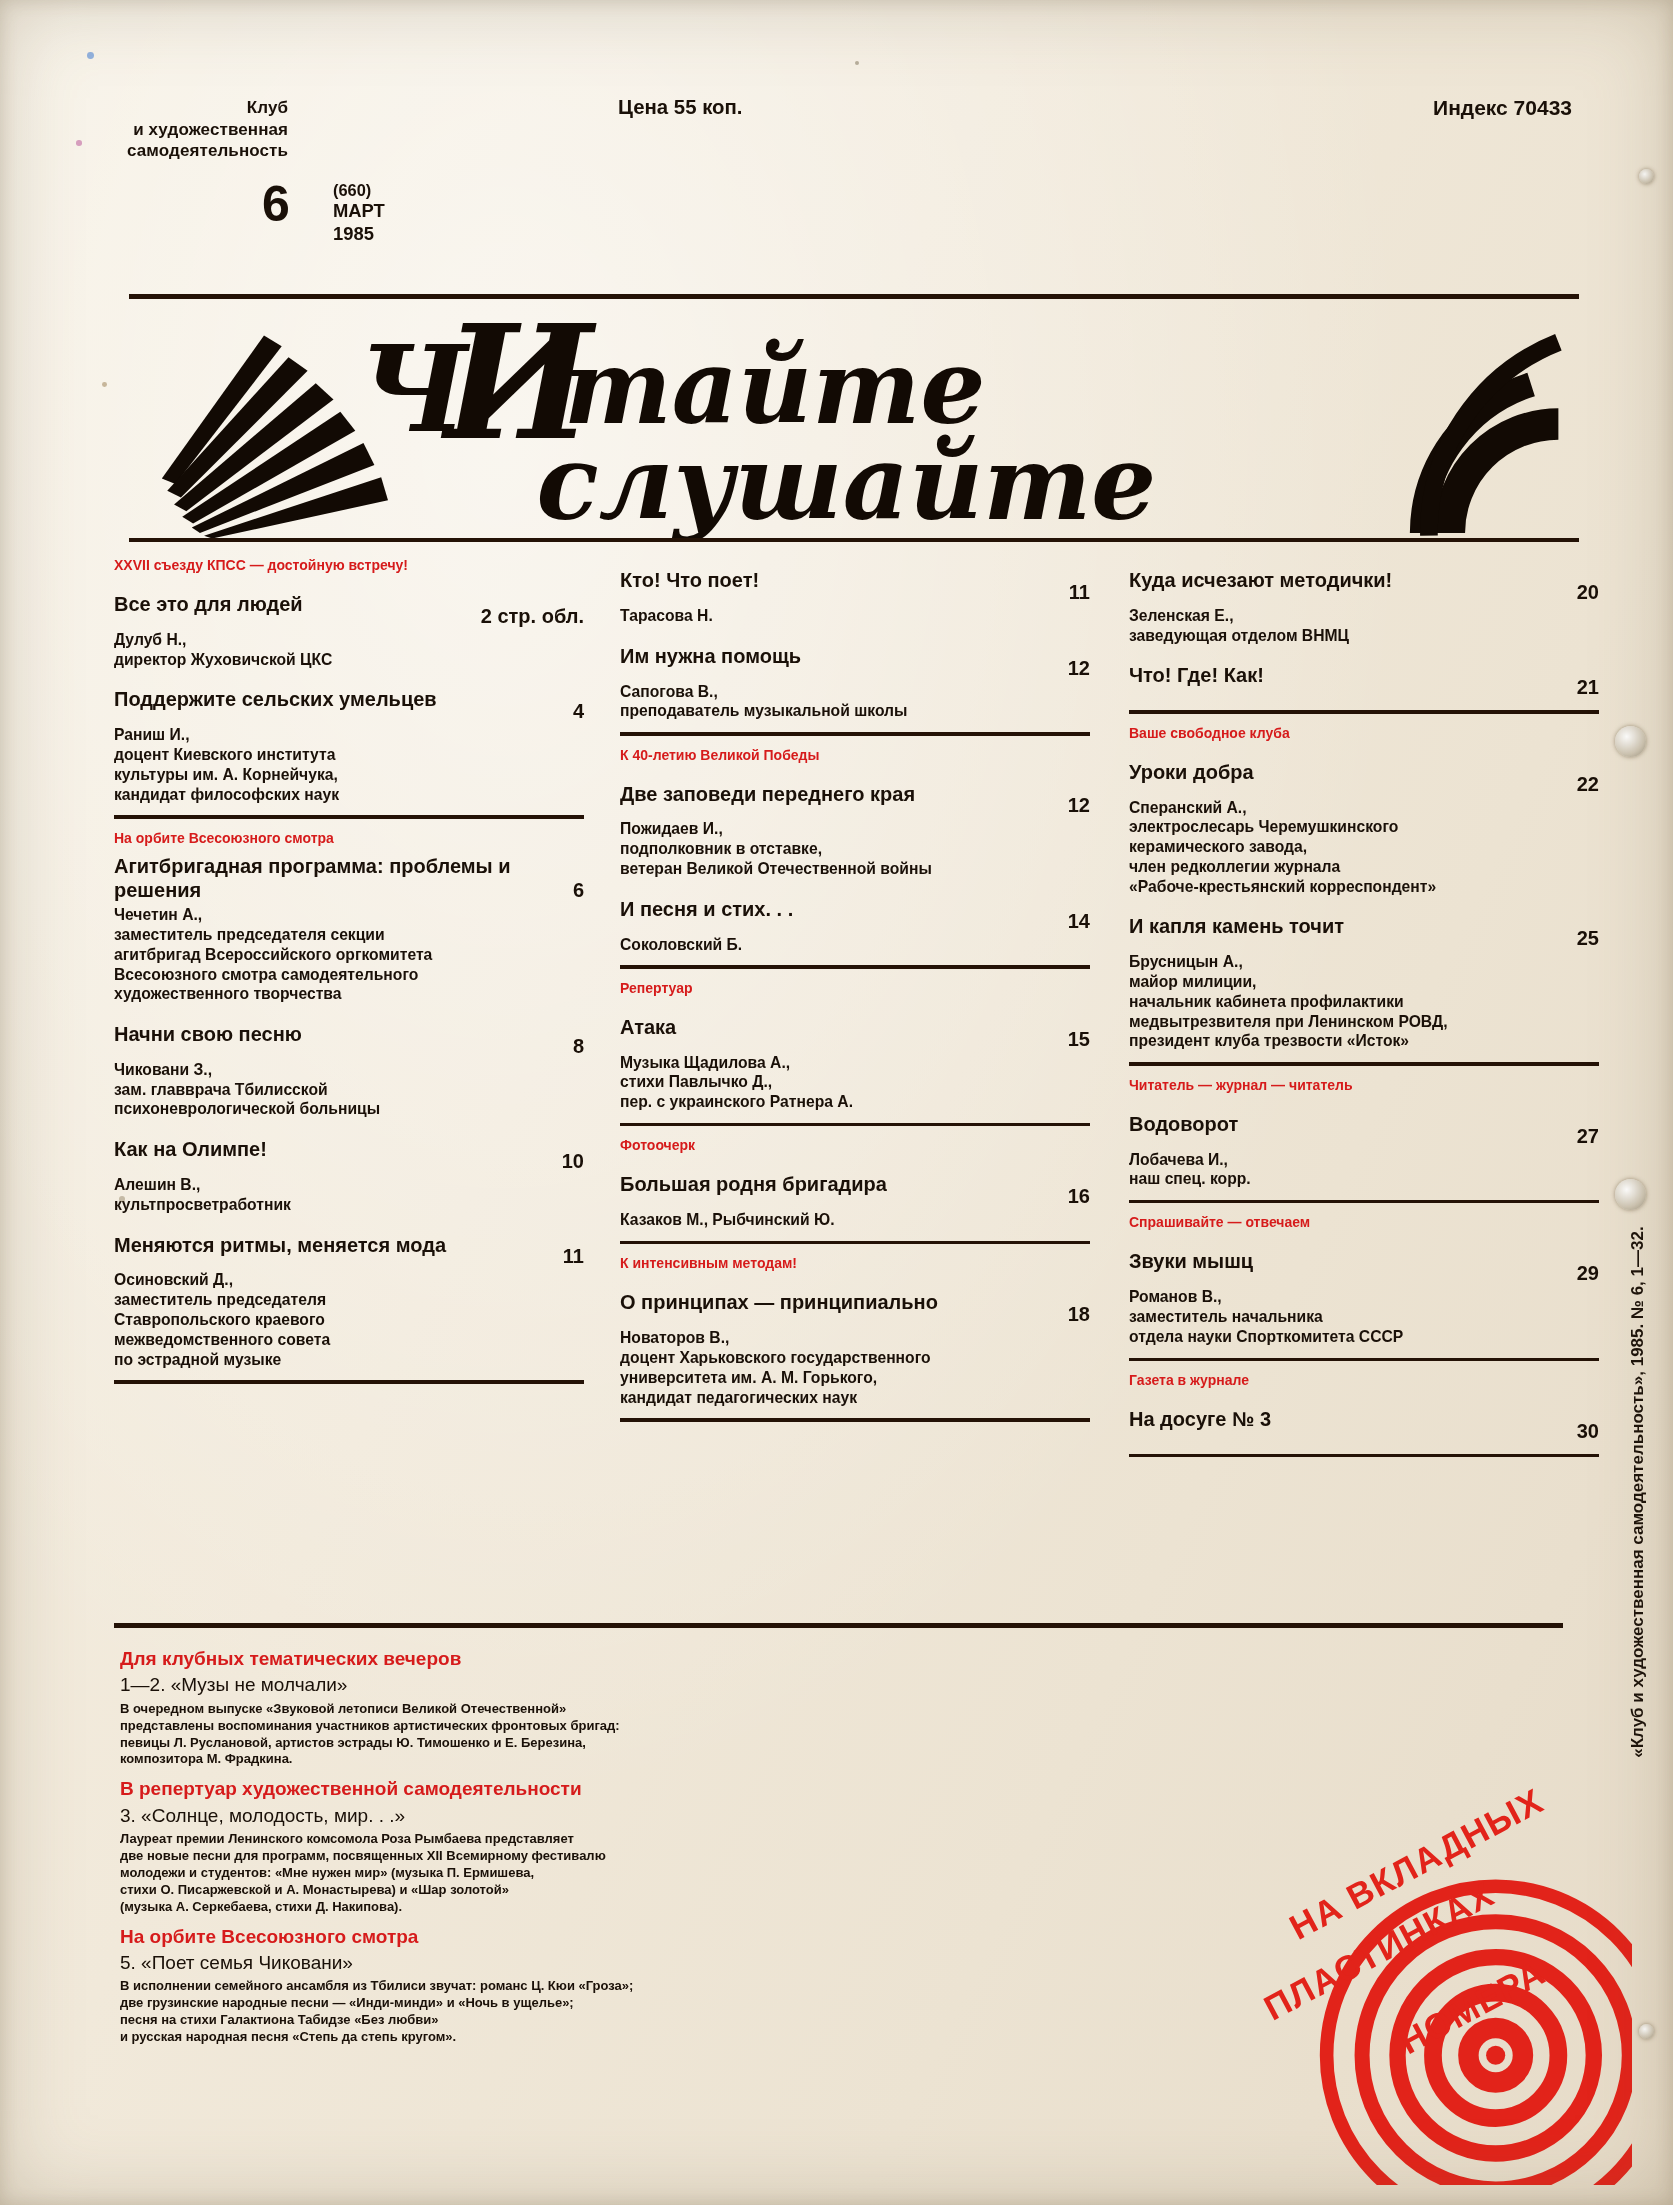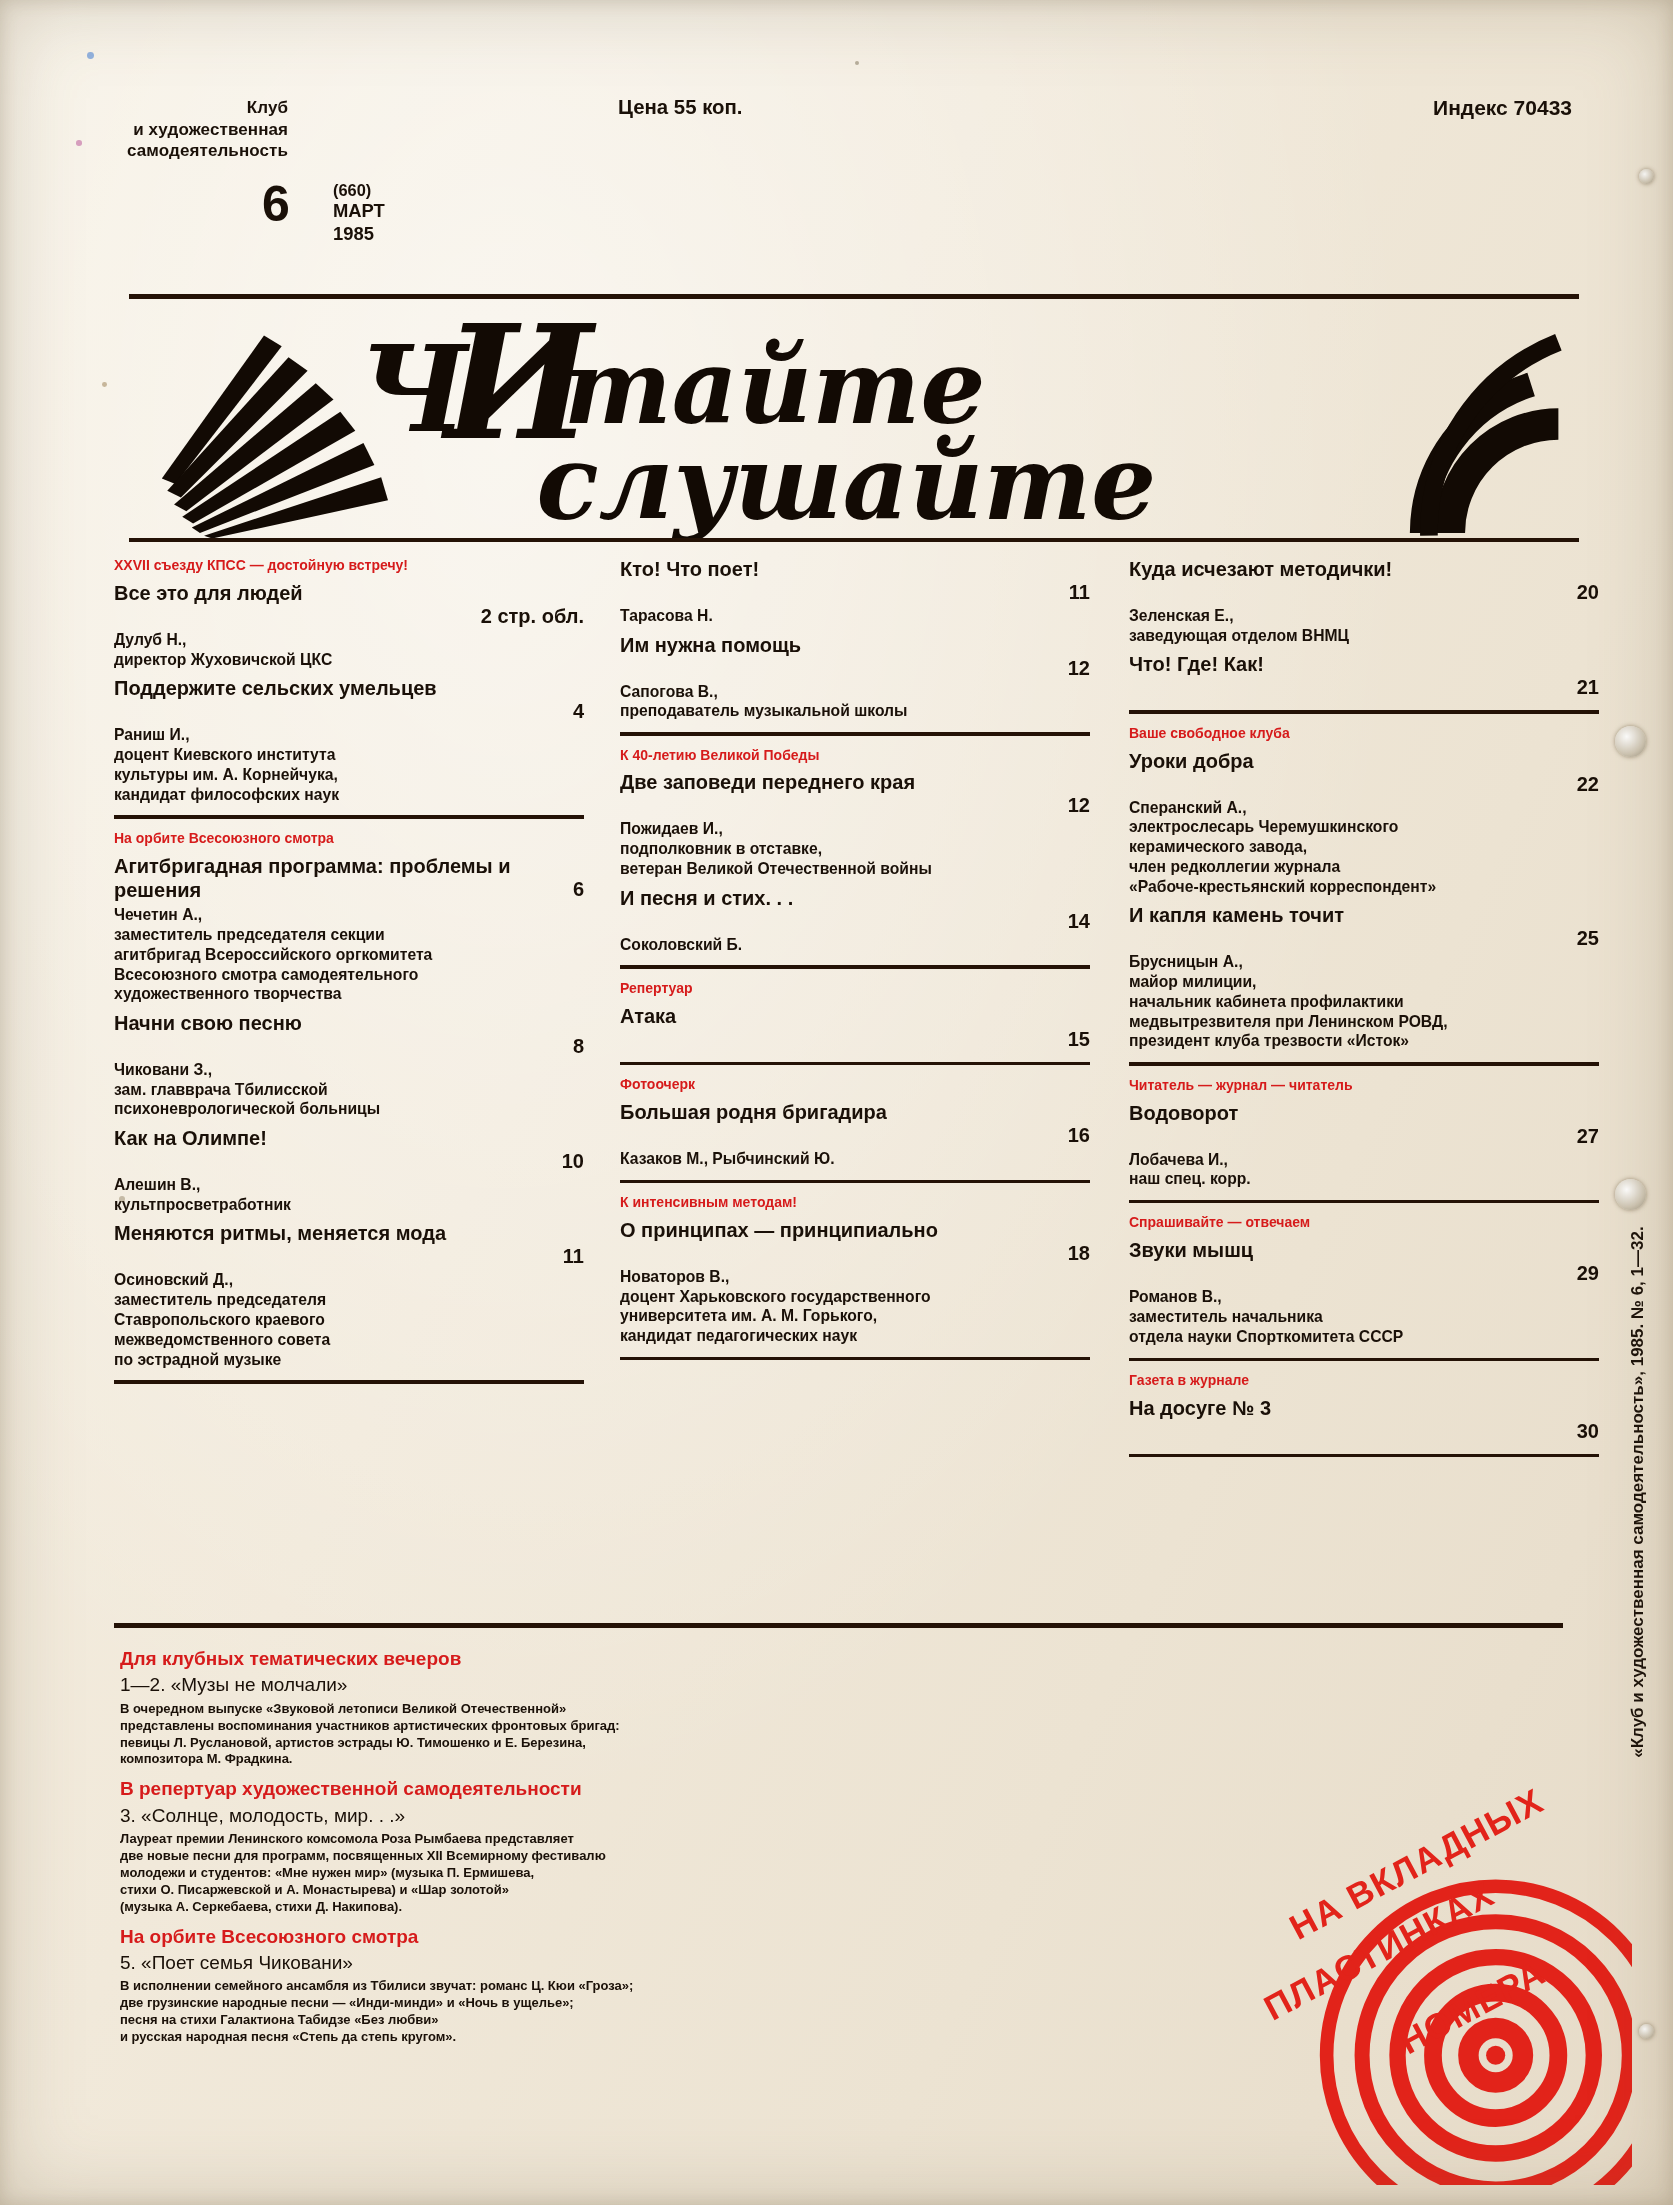--- a/index.html
+++ b/index.html
@@ -143,21 +143,21 @@
   .divider {
     height: 3.4px;
     background: #241206;
     margin: 11px 0 11px 0;
   }
   .entry {
     margin-bottom: 6.8px;
   }
   .entry-title-row {
     display: flex;
-    align-items: flex-start;
+    align-items: center;
     justify-content: space-between;
     gap: 3px;
   }
   .entry-title {
     font-size: 20px;
     font-weight: bold;
     line-height: 1.24;
     color: #1a1008;
   }
   .entry-page {
@@ -412,20 +412,23 @@
           </div>
           <div class="entry-author">Соколовский Б.</div>
         </div>
         <div class="divider"></div>
         <div class="sec-head">Репертуар</div>
         <div class="entry">
           <div class="entry-title-row">
             <div class="entry-title">Атака</div>
             <div class="entry-page">15</div>
           </div>
+          <div class="entry-author">Музыка Щадилова А.,
+стихи Павлычко Д.,
+пер. с украинского Ратнера А.</div>
         </div>
         <div class="divider"></div>
         <div class="sec-head">Фотоочерк</div>
         <div class="entry">
           <div class="entry-title-row">
             <div class="entry-title">Большая родня бригадира</div>
             <div class="entry-page">16</div>
           </div>
           <div class="entry-author">Казаков М., Рыбчинский Ю.</div>
         </div>

